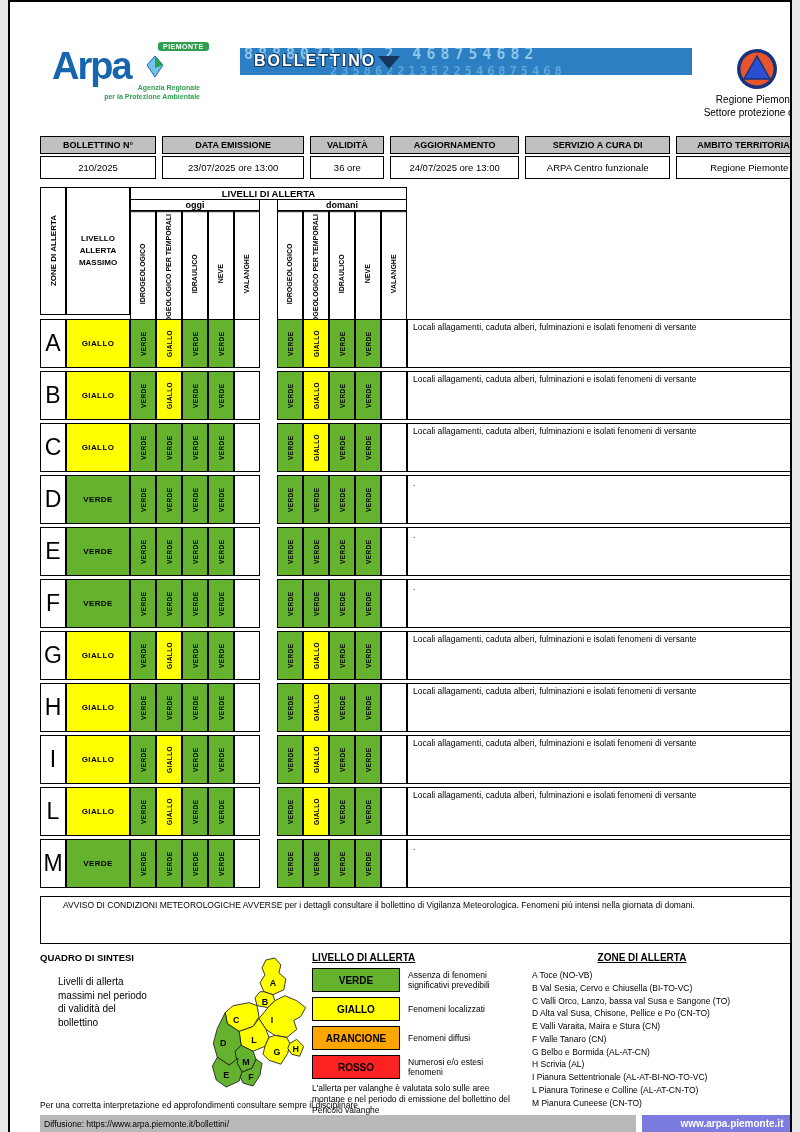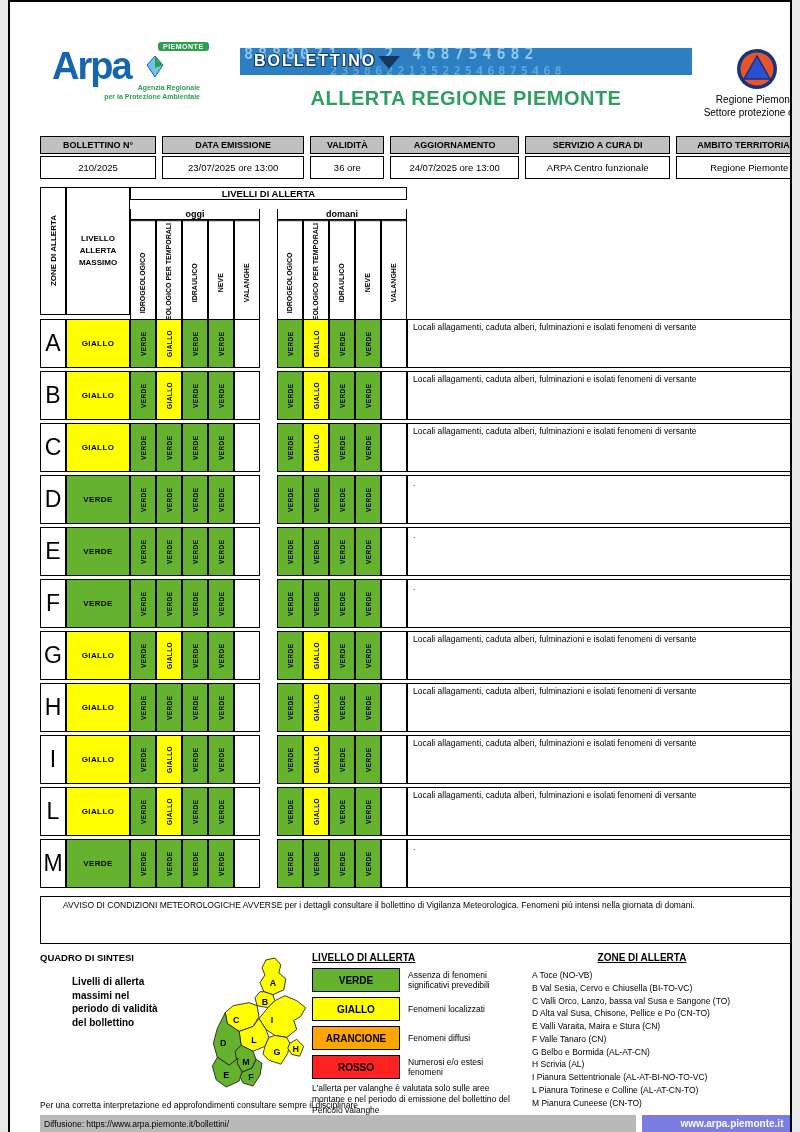--- a/index.html
+++ b/index.html
@@ -53,40 +53,40 @@
   .c-gap{width:17px;flex:0 0 17px;}
   .c-sintesi{flex:1;box-sizing:border-box;border:1px solid #000;font-size:8.5px;
        padding:2px 5px;line-height:1.3;}
   .th-zone{font-size:8px;font-weight:bold;}
   .th-max{font-size:8px;font-weight:bold;white-space:pre-line;line-height:1.5;}
   .th-mid{width:277px;flex:0 0 277px;display:flex;flex-direction:column;}
   .th-liv{height:22px;box-sizing:border-box;border:1px solid #000;display:flex;
        align-items:center;justify-content:center;font-size:9.5px;font-weight:bold;}
   .th-groups{height:22px;display:flex;}
   .th-grp{width:130px;flex:0 0 130px;box-sizing:border-box;border:1px solid #000;border-top:0;
-       display:flex;align-items:center;justify-content:center;font-size:9px;font-weight:bold;margin-top:9px;}
+       display:flex;align-items:center;justify-content:center;font-size:9px;font-weight:bold;}
   .th-hazards{flex:1;display:flex;}
   .th-hz{width:26px;flex:0 0 26px;box-sizing:border-box;border:1px solid #000;border-top:0;
        display:flex;align-items:center;justify-content:center;font-size:7px;font-weight:bold;
        writing-mode:vertical-rl;transform:rotate(180deg);text-align:center;line-height:1.15;padding:2px 0;}
   .th-sintesi{flex:1;box-sizing:border-box;border:1px solid #000;display:flex;
        align-items:center;justify-content:center;font-size:12.5px;font-weight:bold;text-align:center;}
   .trow{display:flex;height:49px;margin-bottom:3px;}
   .trow .c-letter{font-size:23px;}
   .trow .c-max{font-size:8px;font-weight:bold;letter-spacing:.4px;}
 
   
   .avviso{margin-top:8px;border:1px solid #000;height:48px;box-sizing:border-box;
        font-size:8.5px;padding:3px 22px;line-height:1.35;}
 
   
   .bottom{display:flex;margin-top:8px;height:140px;}
   .quadro{width:272px;flex:0 0 272px;position:relative;}
   .quadro-title{font-size:9.5px;font-weight:bold;}
-  .quadro-caption{font-size:10px;font-weight:bold;width:95px;margin:12px 0 0 32px;line-height:1.35;}
+  .quadro-caption{font-size:10px;font-weight:normal;width:95px;margin:12px 0 0 18px;line-height:1.35;}
   .map-wrap{position:absolute;right:2px;top:4px;}
   .legend{width:206px;flex:0 0 206px;}
   .legend-title{font-size:10px;font-weight:bold;text-decoration:underline;text-align:left;}
   .legend-row{display:flex;align-items:center;margin-top:5px;}
   .swatch{width:88px;height:24px;box-sizing:border-box;border:1px solid #000;display:flex;
        align-items:center;justify-content:center;font-size:10px;font-weight:bold;flex:0 0 88px;}
   .swatch-desc{font-size:8.5px;margin-left:8px;line-height:1.2;}
   .legend-note{font-size:8.5px;margin-top:4px;line-height:1.3;}
   .zones{flex:1;padding-left:14px;}
   .zones-title{font-size:10px;font-weight:bold;text-decoration:underline;text-align:center;width:220px;}
@@ -120,21 +120,20 @@
           <div>per la Protezione Ambientale</div>
         </div>
       </div>
       <div class="hdr-center">
         <div class="banner">
           <div class="digits-top">8888071 1 2    468754682</div>
           <div class="digits-bottom">235862213522546875468</div>
           <div class="banner-label">BOLLETTINO</div>
           <div class="banner-arrow"></div>
         </div>
-        <div class="page-title">ALLERTA REGIONE PIEMONTE</div>
       </div>
       <div class="civ">
         <svg width="42" height="42" viewBox="0 0 42 42">
           <circle cx="21" cy="21" r="20" fill="#16337f"></circle>
           <circle cx="21" cy="21" r="16.5" fill="#e8552a"></circle>
           <path d="M21 8 L34 31 L8 31 Z" fill="#2b4fd0" stroke="#16337f" stroke-width="1.5"></path>
         </svg>
         <div class="civ-text">
           <div>Regione Piemonte</div>
           <div>Settore protezione civile</div>

